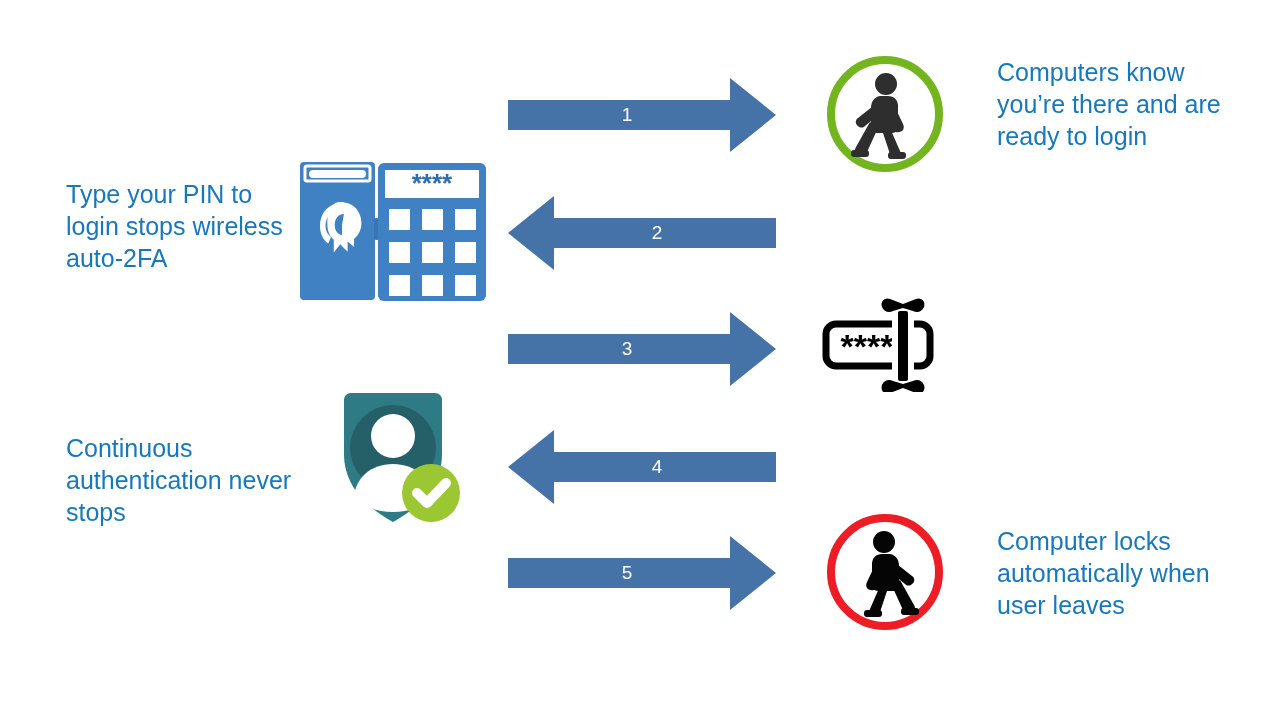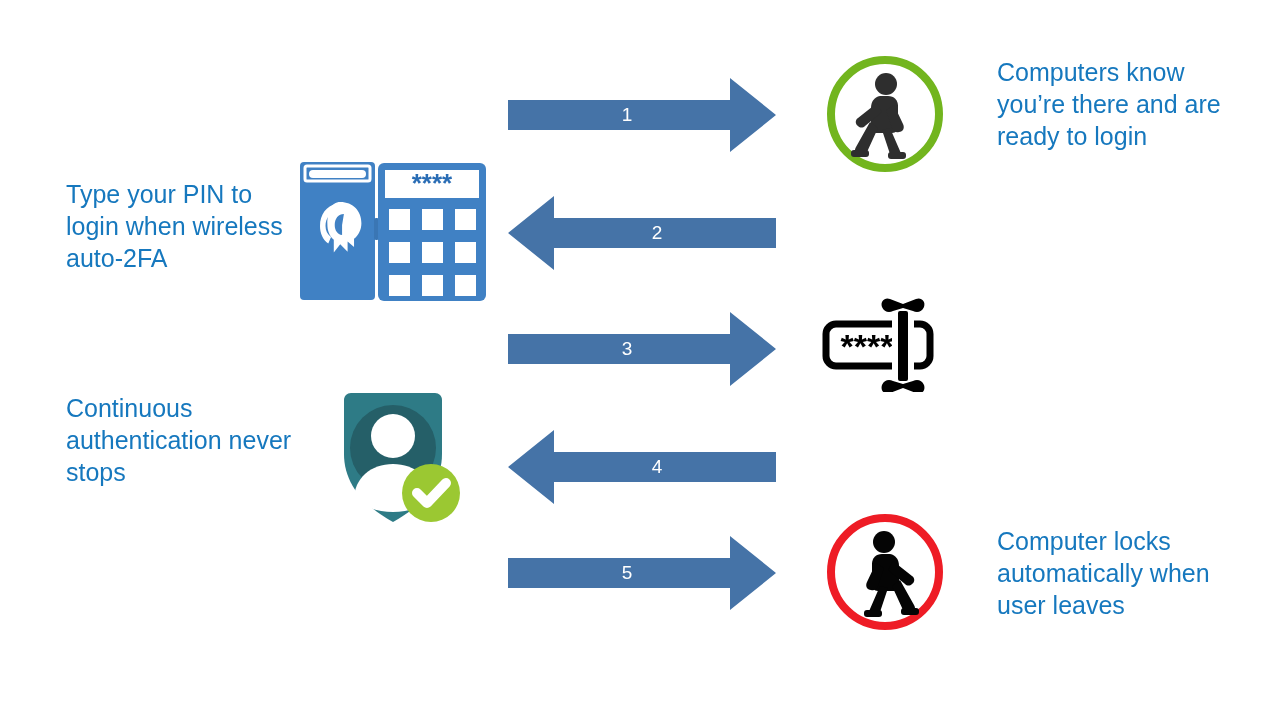--- a/index.html
+++ b/index.html
@@ -28,21 +28,21 @@
     color: #1678BE;
     font-size: 25px;
     line-height: 32px;
     font-family: "Liberation Sans", sans-serif;
     white-space: pre-line;
   }
   .caption-left  { text-align: left; }
   .caption-right { text-align: left; }
 
   #cap-type     { left: 66px;  top: 178px; width: 230px; }
-  #cap-continuous { left: 66px; top: 392px; width: 230px; }
+  #cap-continuous { left: 66px; top: 432px; width: 230px; }
   #cap-know     { left: 997px; top: 56px;  width: 262px; }
   #cap-autofill { left: 997px; top: 298px; width: 268px; }
   #cap-lock     { left: 997px; top: 525px; width: 268px; }
 
   
   .arrow {
     position: absolute;
     width: 268px;
     height: 74px;
   }
@@ -73,21 +73,21 @@
   #icon-password     { left: 822px; top: 297px; width: 125px; height: 95px; }
   #icon-walker-red   { left: 820px; top: 510px; width: 130px; height: 125px; }
   #icon-phone-keypad { left: 298px; top: 160px; width: 190px; height: 142px; }
   #icon-shield       { left: 330px; top: 392px; width: 140px; height: 132px; }
 </style>
 </head>
 <body>
 
 <div class="stage">
 
-  <div class="caption caption-left" id="cap-type">Type your PIN to login when wireless auto-2FA</div>
+  <div class="caption caption-left" id="cap-type">Type your PIN to login stops wireless auto-2FA</div>
 
   <div class="caption caption-left" id="cap-continuous">Continuous authentication never stops</div>
 
   <div class="caption caption-right" id="cap-know">Computers know you’re there and are ready to login</div>
 
 
   <div class="caption caption-right" id="cap-lock">Computer locks automatically when user leaves</div>
 
   <div class="icon-box" id="icon-phone-keypad">
     <svg viewBox="0 0 190 142" width="190" height="142" xmlns="http://www.w3.org/2000/svg">

